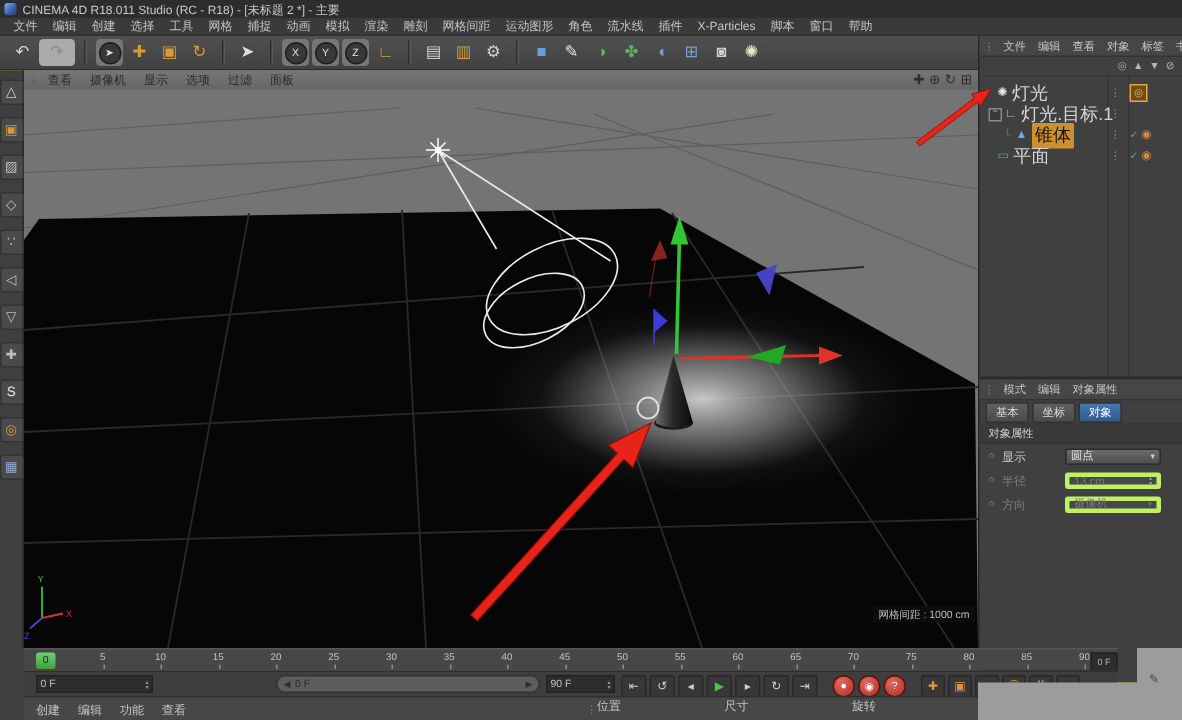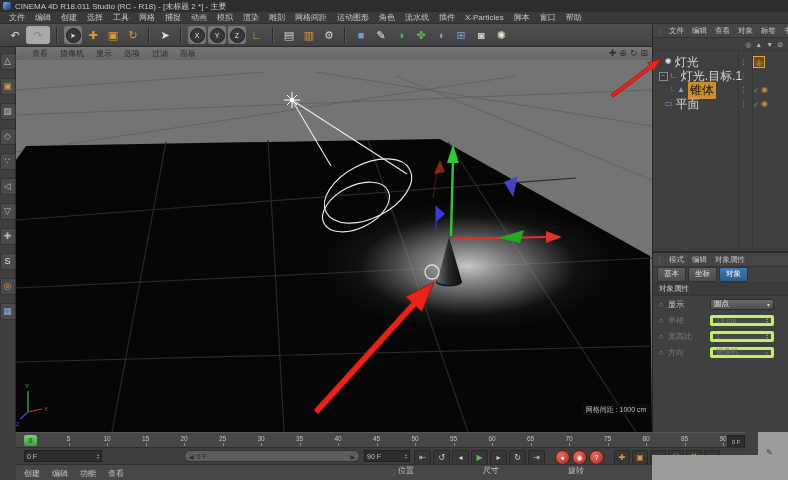--- a/index.html
+++ b/index.html
@@ -62,21 +62,21 @@
   .tag{font-size:8px;line-height:1;}
   .tag.check{color:#4fc14f;font-size:7px;}
   .tag.phong{color:#d08a3a;}
   .tag.target{width:10px;height:10px;border:1px solid #e8a43c;background:#6e4c1c;color:#f4c060;font-size:7px;
               display:flex;align-items:center;justify-content:center;}
   #om-am-divider{height:2px;background:#2a2a2a;}
   #am-title-row{height:14px;display:flex;align-items:center;padding-left:4px;border-bottom:1px solid #373737;}
   #am-obj-icon{width:11px;height:11px;background:#555;border-radius:2px;color:#cfe0f0;font-size:7px;font-weight:bold;
                display:flex;align-items:center;justify-content:center;margin-right:4px;}
   #am-title{font-size:8px;color:#d0d0d0;white-space:nowrap;}
-  #am-tabs{height:15px;display:flex;gap:2px;padding-left:4px;border-bottom:1px solid #373737;}
+  #am-tabs{height:15px;display:flex;align-items:center;gap:2px;padding-left:4px;border-bottom:1px solid #373737;}
   .am-tab{font-size:7.5px;color:#ddd;background:linear-gradient(#5f5f5f,#4b4b4b);border:1px solid #323232;
           border-radius:2px;padding:1px 6px;}
   .am-tab.active{background:linear-gradient(#4479b4,#2f5a8c);color:#fff;}
   #am-section{height:12px;background:#3a3a3a;border-bottom:1px solid #333;color:#cfcfcf;font-size:7.5px;
               display:flex;align-items:center;padding-left:6px;}
   .am-row{height:16px;display:flex;align-items:center;padding-left:6px;}
   .am-dot{width:9px;color:#9a9a9a;font-size:7px;}
   .am-label{width:42px;font-size:8px;color:#c8c8c8;}
   .am-row.disabled .am-label{color:#7e7e7e;}
   .am-widget{width:64px;height:11px;border-radius:2px;display:flex;align-items:center;justify-content:space-between;
@@ -444,31 +444,20 @@
           <div class="am-widget dropdown">
             <span>圆点</span>
             <span class="caret">▾</span>
           </div>
         </div>
         <div class="am-row disabled">
           <span class="am-dot">○</span>
           <span class="am-label">半径</span>
           <div class="am-widget number">
             <span>13 cm</span>
-            <span class="spinners">
-              <span>▴</span>
-              <span>▾</span>
-            </span>
-          </div>
-        </div>
-        <div class="am-row disabled">
-          <span class="am-dot">○</span>
-          <span class="am-label">宽高比</span>
-          <div class="am-widget number">
-            <span>1</span>
             <span class="spinners">
               <span>▴</span>
               <span>▾</span>
             </span>
           </div>
         </div>
         <div class="am-row disabled">
           <span class="am-dot">○</span>
           <span class="am-label">方向</span>
           <div class="am-widget dropdown">

